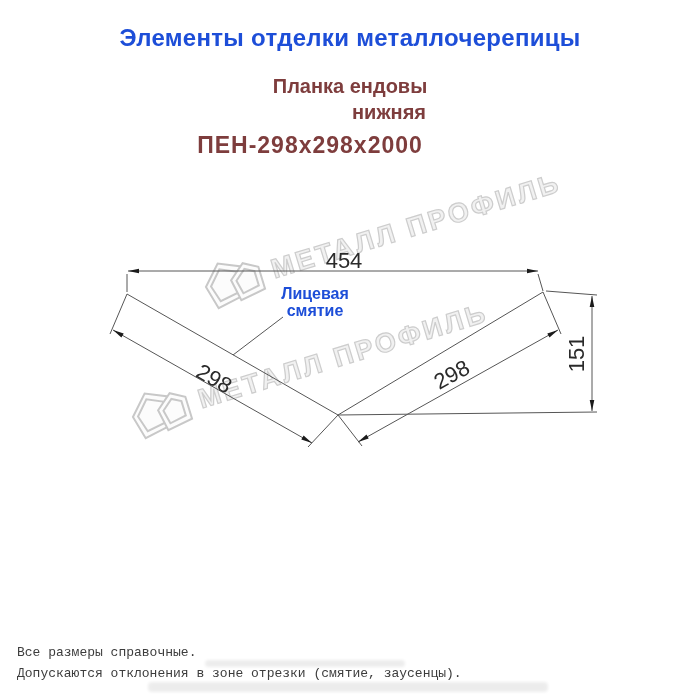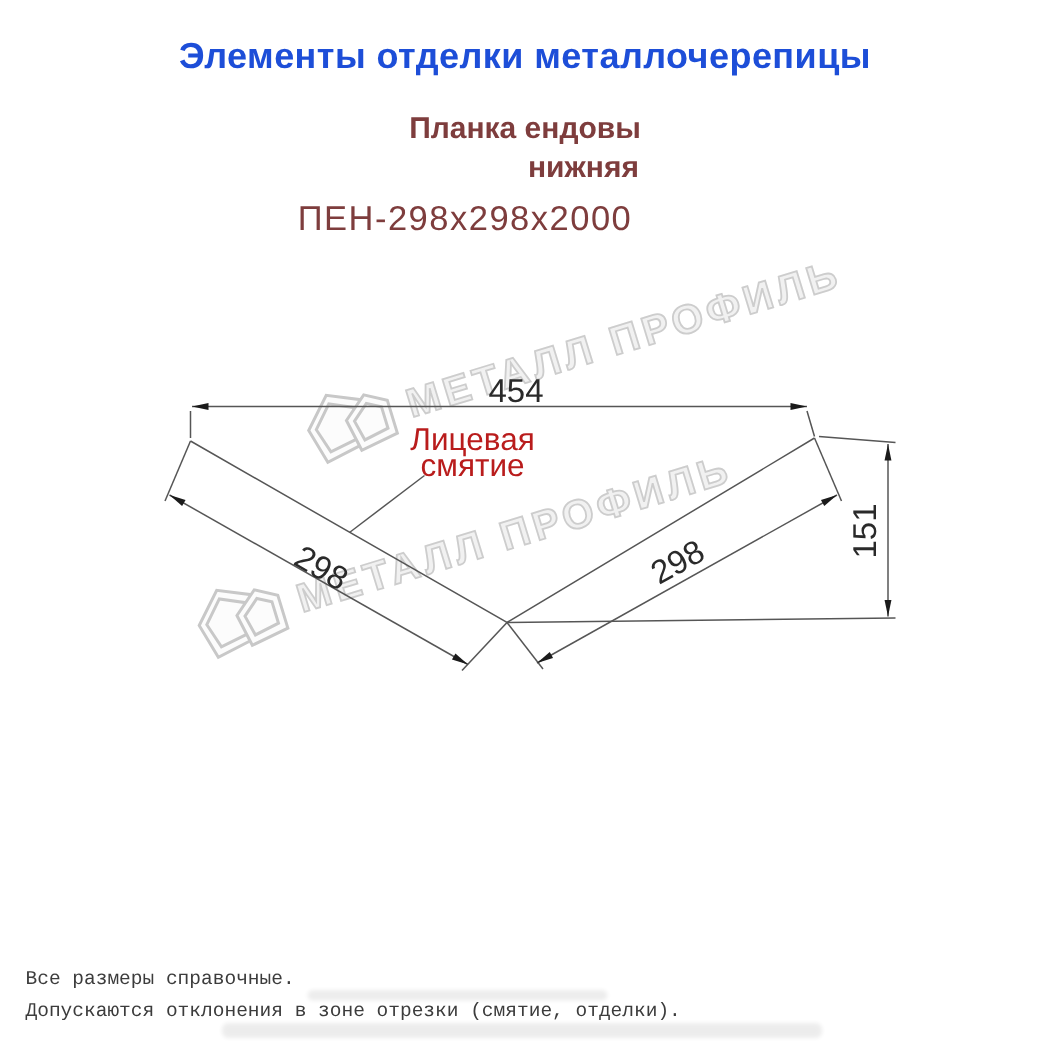--- a/index.html
+++ b/index.html
@@ -17,21 +17,21 @@
     font-size:24px;font-weight:700;color:#1d4ed8;letter-spacing:.3px;
   }
   .subtitle{
     left:0;width:700px;text-align:center;
     font-size:20px;font-weight:700;color:#7e3d3d;
   }
   .subtitle.l1{top:75px;}
   .subtitle.l2{top:101px;margin-left:39px;}
   .product-code{
     left:0;top:132px;width:620px;text-align:center;
-    font-size:23px;font-weight:400;color:#7e3d3d;letter-spacing:1px;
+    font-size:23px;font-weight:700;color:#7e3d3d;letter-spacing:1px;
   }
 
   
   .watermark{
     display:flex;align-items:center;gap:8px;
     transform-origin:left center;pointer-events:none;
   }
   .wm1{left:203px;top:262px;transform:rotate(-17deg);}
   .wm2{left:130px;top:392px;transform:rotate(-17deg);}
   .wm-text{
@@ -46,21 +46,21 @@
   svg.drawing{left:0;top:0;}
   .dim-label{
     text-align:center;font-size:22px;color:#2a2a2a;white-space:nowrap;
   }
   .dim-514{left:320px;top:248px;width:48px;}
   .dim-298-left{left:184px;top:366px;width:60px;transform:rotate(30deg);}
   .dim-298-right{left:422px;top:362px;width:60px;transform:rotate(-29deg);}
   .dim-151{left:547px;top:341px;width:60px;transform:rotate(-90deg);}
   .face-label{
     left:269px;top:285px;width:92px;text-align:center;
-    font-size:21px;line-height:17px;color:#b91c1c;
+    font-size:16px;line-height:17px;color:#1d4ed8;font-weight:bold;
   }
 
   
   .footnote{left:17px;font-size:13px;color:#3c3c3c;font-family:Liberation Mono, monospace;}
   .fn1{top:645px;}
   .fn2{top:666px;}
 </style>
 </head>
 <body>
 
@@ -135,13 +135,13 @@
 <div class="abs dim-label dim-298-left">298</div>
 <div class="abs dim-label dim-298-right">298</div>
 <div class="abs dim-label dim-151">151</div>
 
 <div class="abs face-label">
   <div>Лицевая</div>
   <div>смятие</div>
 </div>
 
 <div class="abs footnote fn1">Все размеры справочные.</div>
-<div class="abs footnote fn2">Допускаются отклонения в зоне отрезки (смятие, отделки).</div>
+<div class="abs footnote fn2">Допускаются отклонения в зоне отрезки (смятие, заусенцы).</div>
 
 </body></html>

